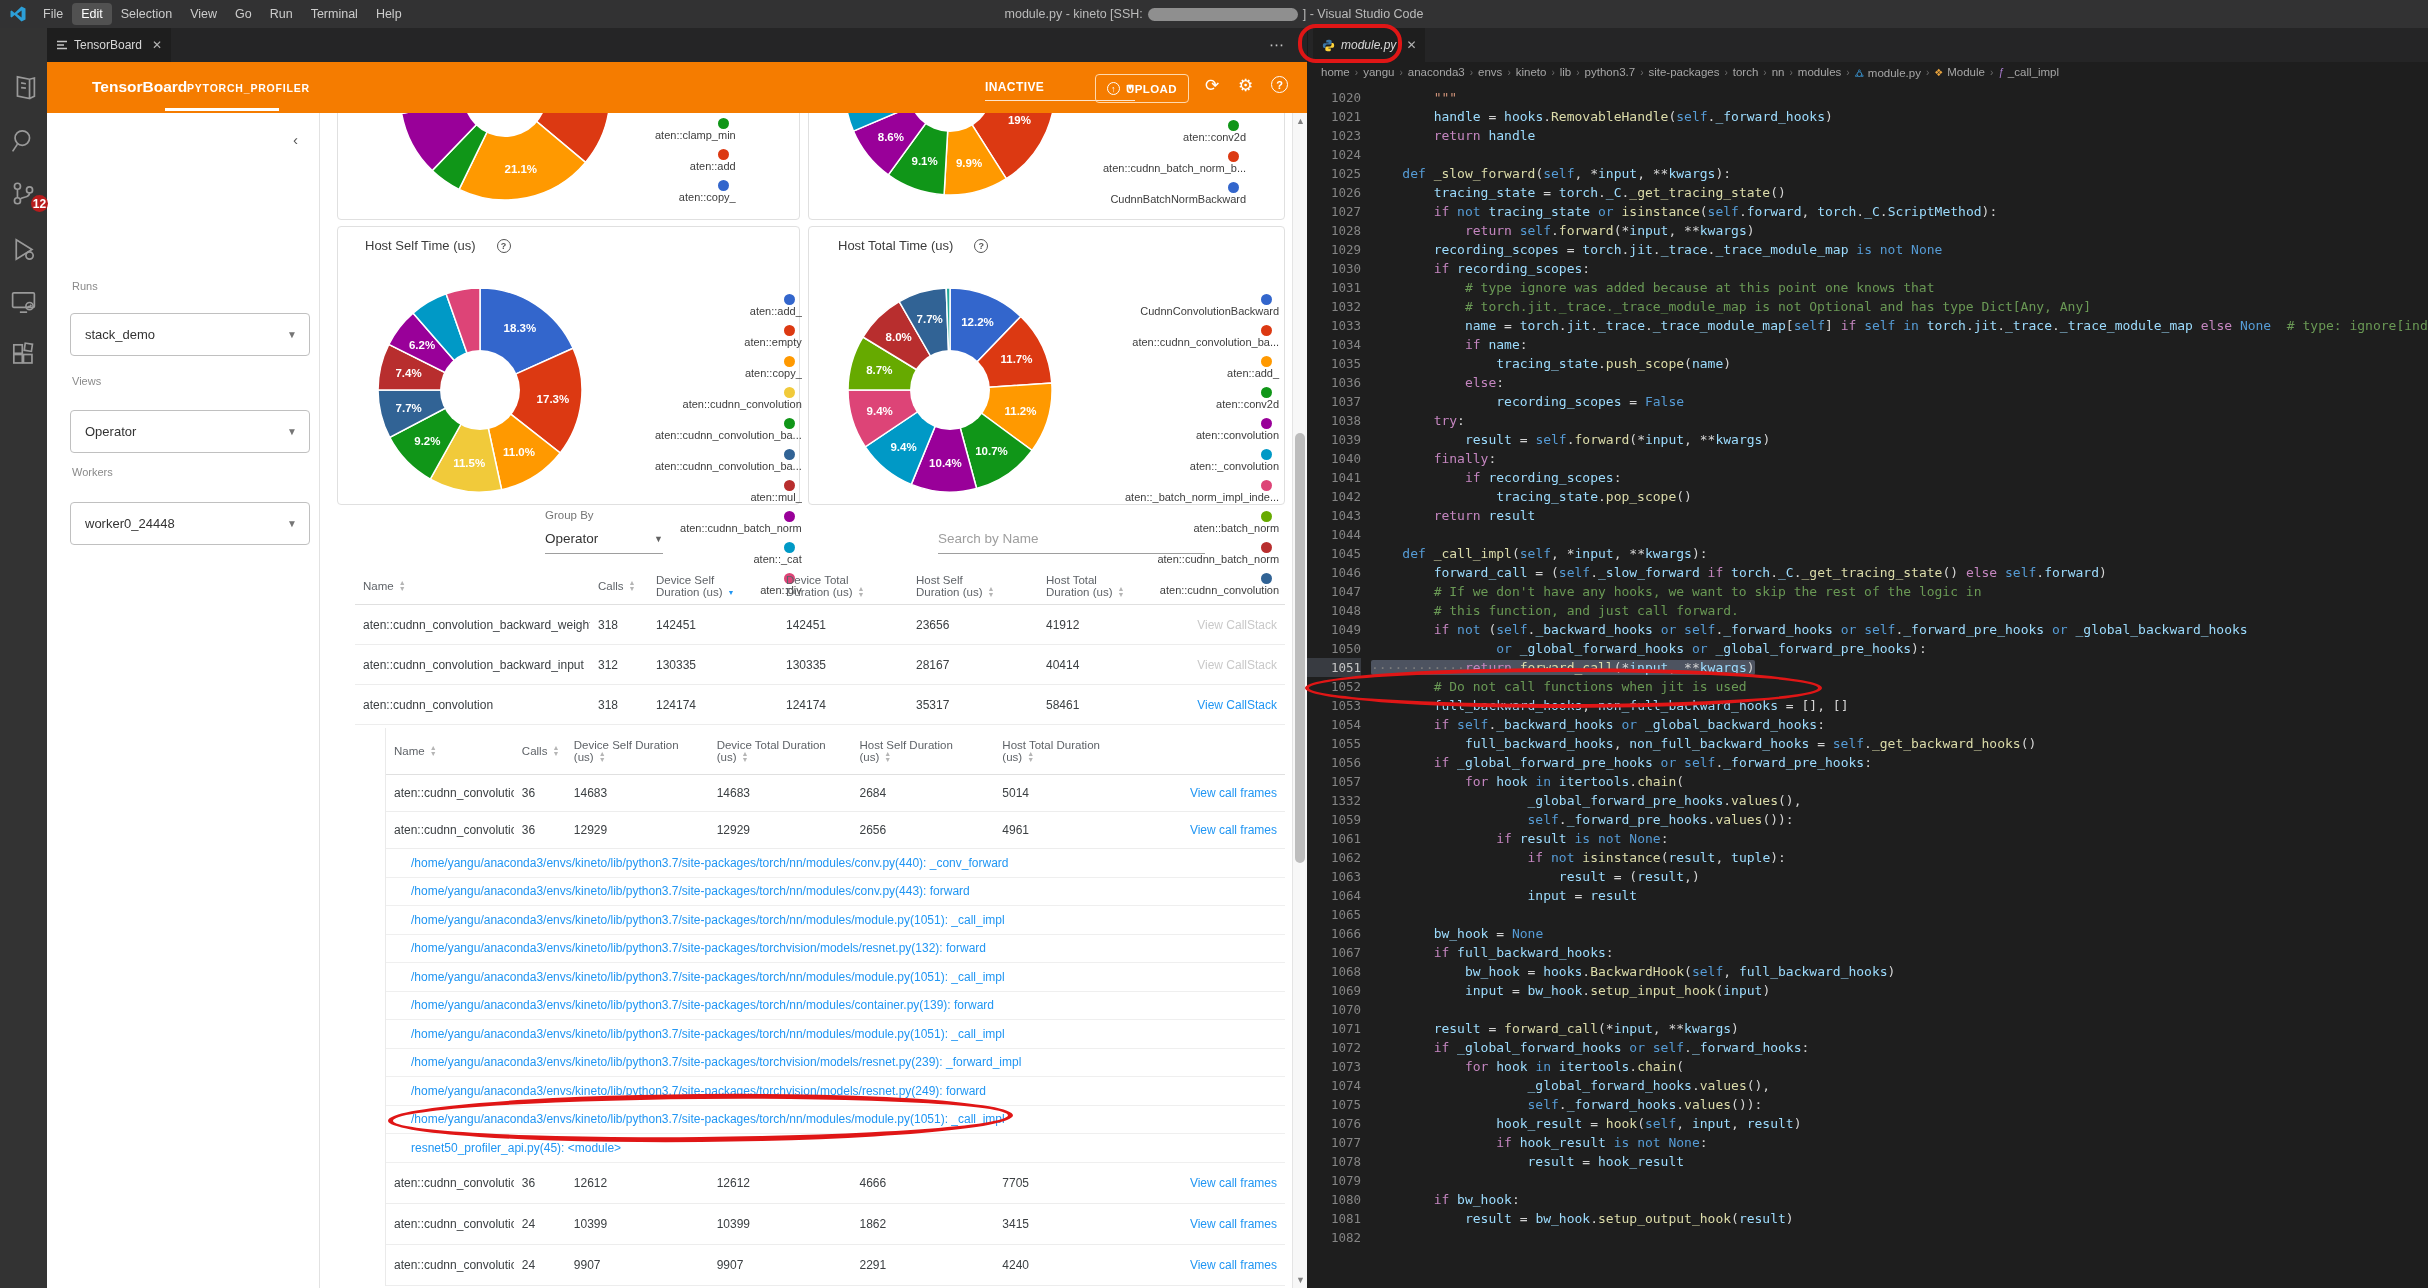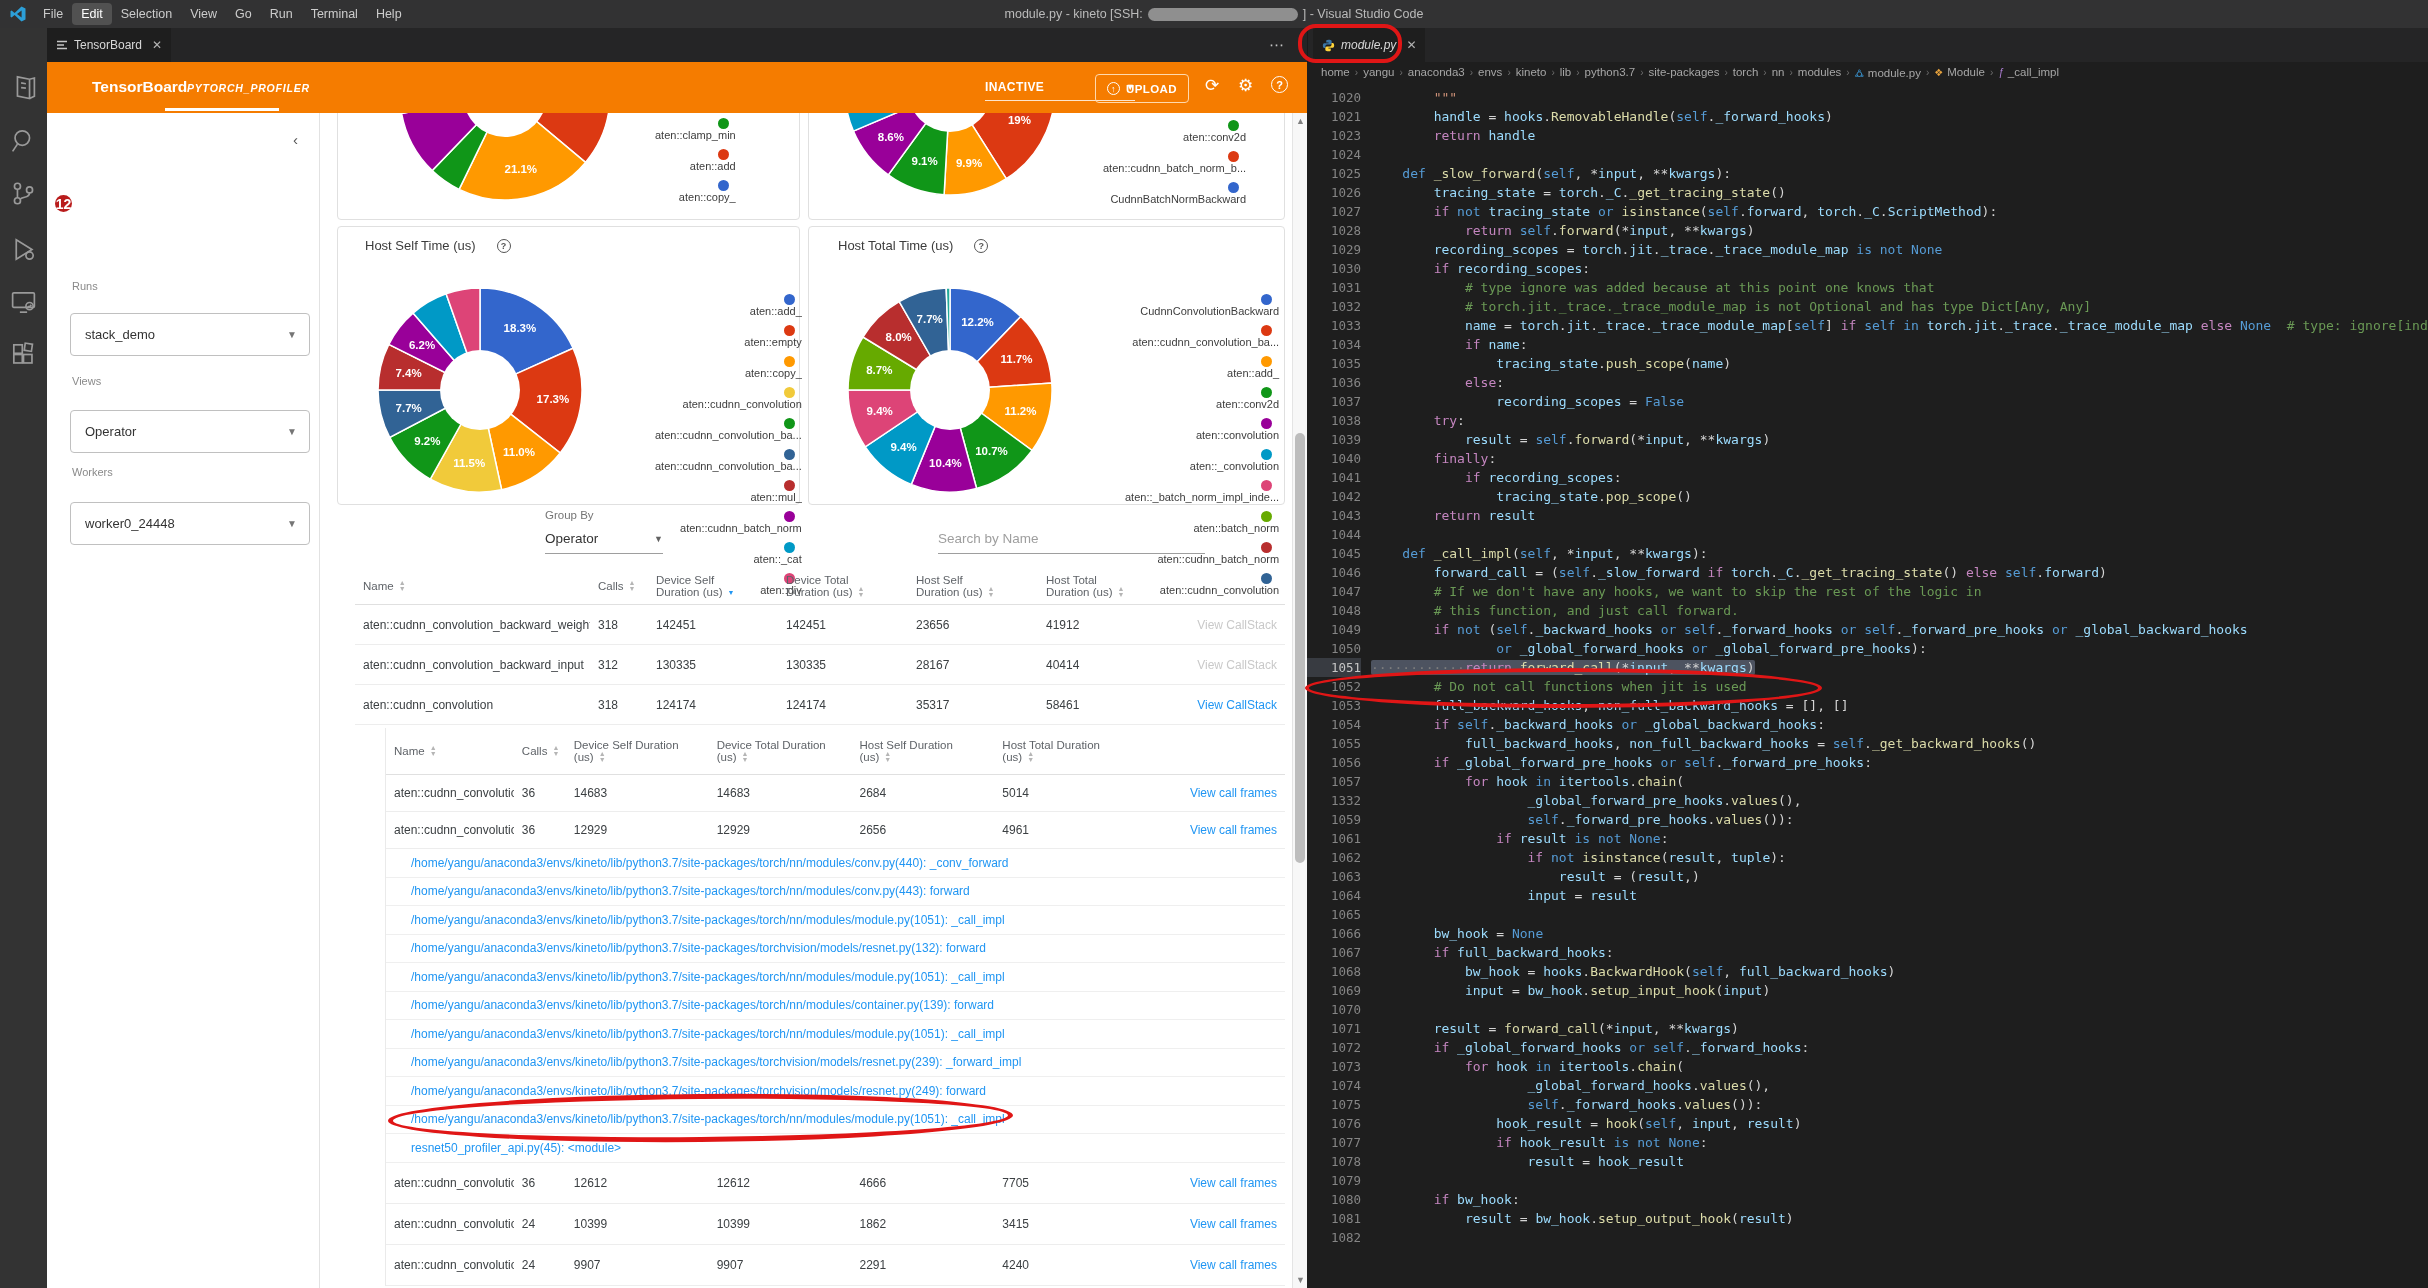--- a/index.html
+++ b/index.html
@@ -13,31 +13,31 @@
   .vslogo { width:16px; height:16px; margin:0 8px 0 10px; }
   .menu-item { color:#cccccc; font-size:12.5px; padding:4px 9px; border-radius:4px; }
   .menu-item.active { background:#515151; color:#ffffff; }
   #wintitle { position:absolute; left:0; right:0; text-align:center; color:#bbbbbb; font-size:12.5px; pointer-events:none; display:flex; justify-content:center; align-items:center; gap:2px;}
   .redact { display:inline-block; width:150px; height:13px; background:#8f8f8f; border-radius:7px; margin:0 3px; }
 
   
   #activitybar { left:0; top:28px; width:47px; height:1260px; background:#333333; z-index:4; }
   .act-icon { position:absolute; left:9px; width:29px; height:29px; color:#9a9a9a; }
   .act-icon svg { width:100%; height:100%; stroke:#9a9a9a; fill:none; stroke-width:1.4; }
-  .scm-badge { position:absolute; left:22px; top:16px; width:17px; height:17px; background:#b91c1c; color:#fff; border-radius:50%; font-size:14px; display:flex; align-items:center; justify-content:center; font-weight:bold;margin-left:24px;}
+  .scm-badge { position:absolute; left:22px; top:16px; width:17px; height:17px; background:#b91c1c; color:#fff; border-radius:50%; font-size:12px; display:flex; align-items:center; justify-content:center; font-weight:bold;}
 
   
   #tb-tabstrip { left:47px; top:28px; width:1260px; height:34px; background:#252526; }
   .tab { position:absolute; top:0; height:34px; background:#1e1e1e; display:flex; align-items:center; padding:0 9px; gap:6px; color:#d8d8d8; font-size:12px; }
   .tab .close { color:#b5b5b5; font-size:12px; margin-left:4px; }
   .more-dots { position:absolute; color:#c5c5c5; font-size:15px; letter-spacing:1px;}
 
   #tb-header { left:47px; top:62px; width:1260px; height:51px; background:#f57c00; color:#fff; z-index:2;}
   .tb-title { position:absolute; left:45px; top:16px; font-size:15.5px; font-weight:bold; }
-  .tb-proftab { position:absolute; left:140px; top:20px; font-size:10.5px; font-weight:bold; letter-spacing:.8px;font-style:italic; }
+  .tb-proftab { position:absolute; left:140px; top:20px; font-size:10.5px; font-weight:bold; letter-spacing:.8px; }
   .tb-tab-underline { position:absolute; left:118px; top:46px; width:114px; height:3px; background:#ffffff; }
   .tb-inactive { position:absolute; left:938px; top:18px; width:150px; border-bottom:1.5px solid rgba(255,255,255,.8); padding-bottom:6px; font-size:12px; font-weight:bold; letter-spacing:.4px; display:flex; justify-content:space-between; align-items:center;}
   .upload-btn { position:absolute; left:1048px; top:12px; width:94px; height:29px; border:1.5px solid #ffd9ae; border-radius:4px; display:flex; align-items:center; justify-content:center; gap:6px; font-size:11.5px; font-weight:bold; letter-spacing:.4px;}
   .upload-circ { width:13px; height:13px; border:1.5px solid #fff; border-radius:50%; display:flex; align-items:center; justify-content:center; font-size:9px; }
   .hdr-ic { position:absolute; top:13px; font-size:17px; color:#fff; }
   .help-circ { position:absolute; top:14px; width:17px; height:17px; border:1.6px solid #fff; border-radius:50%; font-size:11px; font-weight:bold; display:flex; align-items:center; justify-content:center;}
 
   #tb-sidebar { left:47px; top:113px; width:273px; height:1175px; background:#ffffff; border-right:1px solid #e2e2e2; z-index:1;}
   .collapse-arrow { position:absolute; left:246px; top:18px; color:#555; font-size:15px; }
   .field-label { position:absolute; left:25px; color:#8a8a8a; font-size:11px; }

